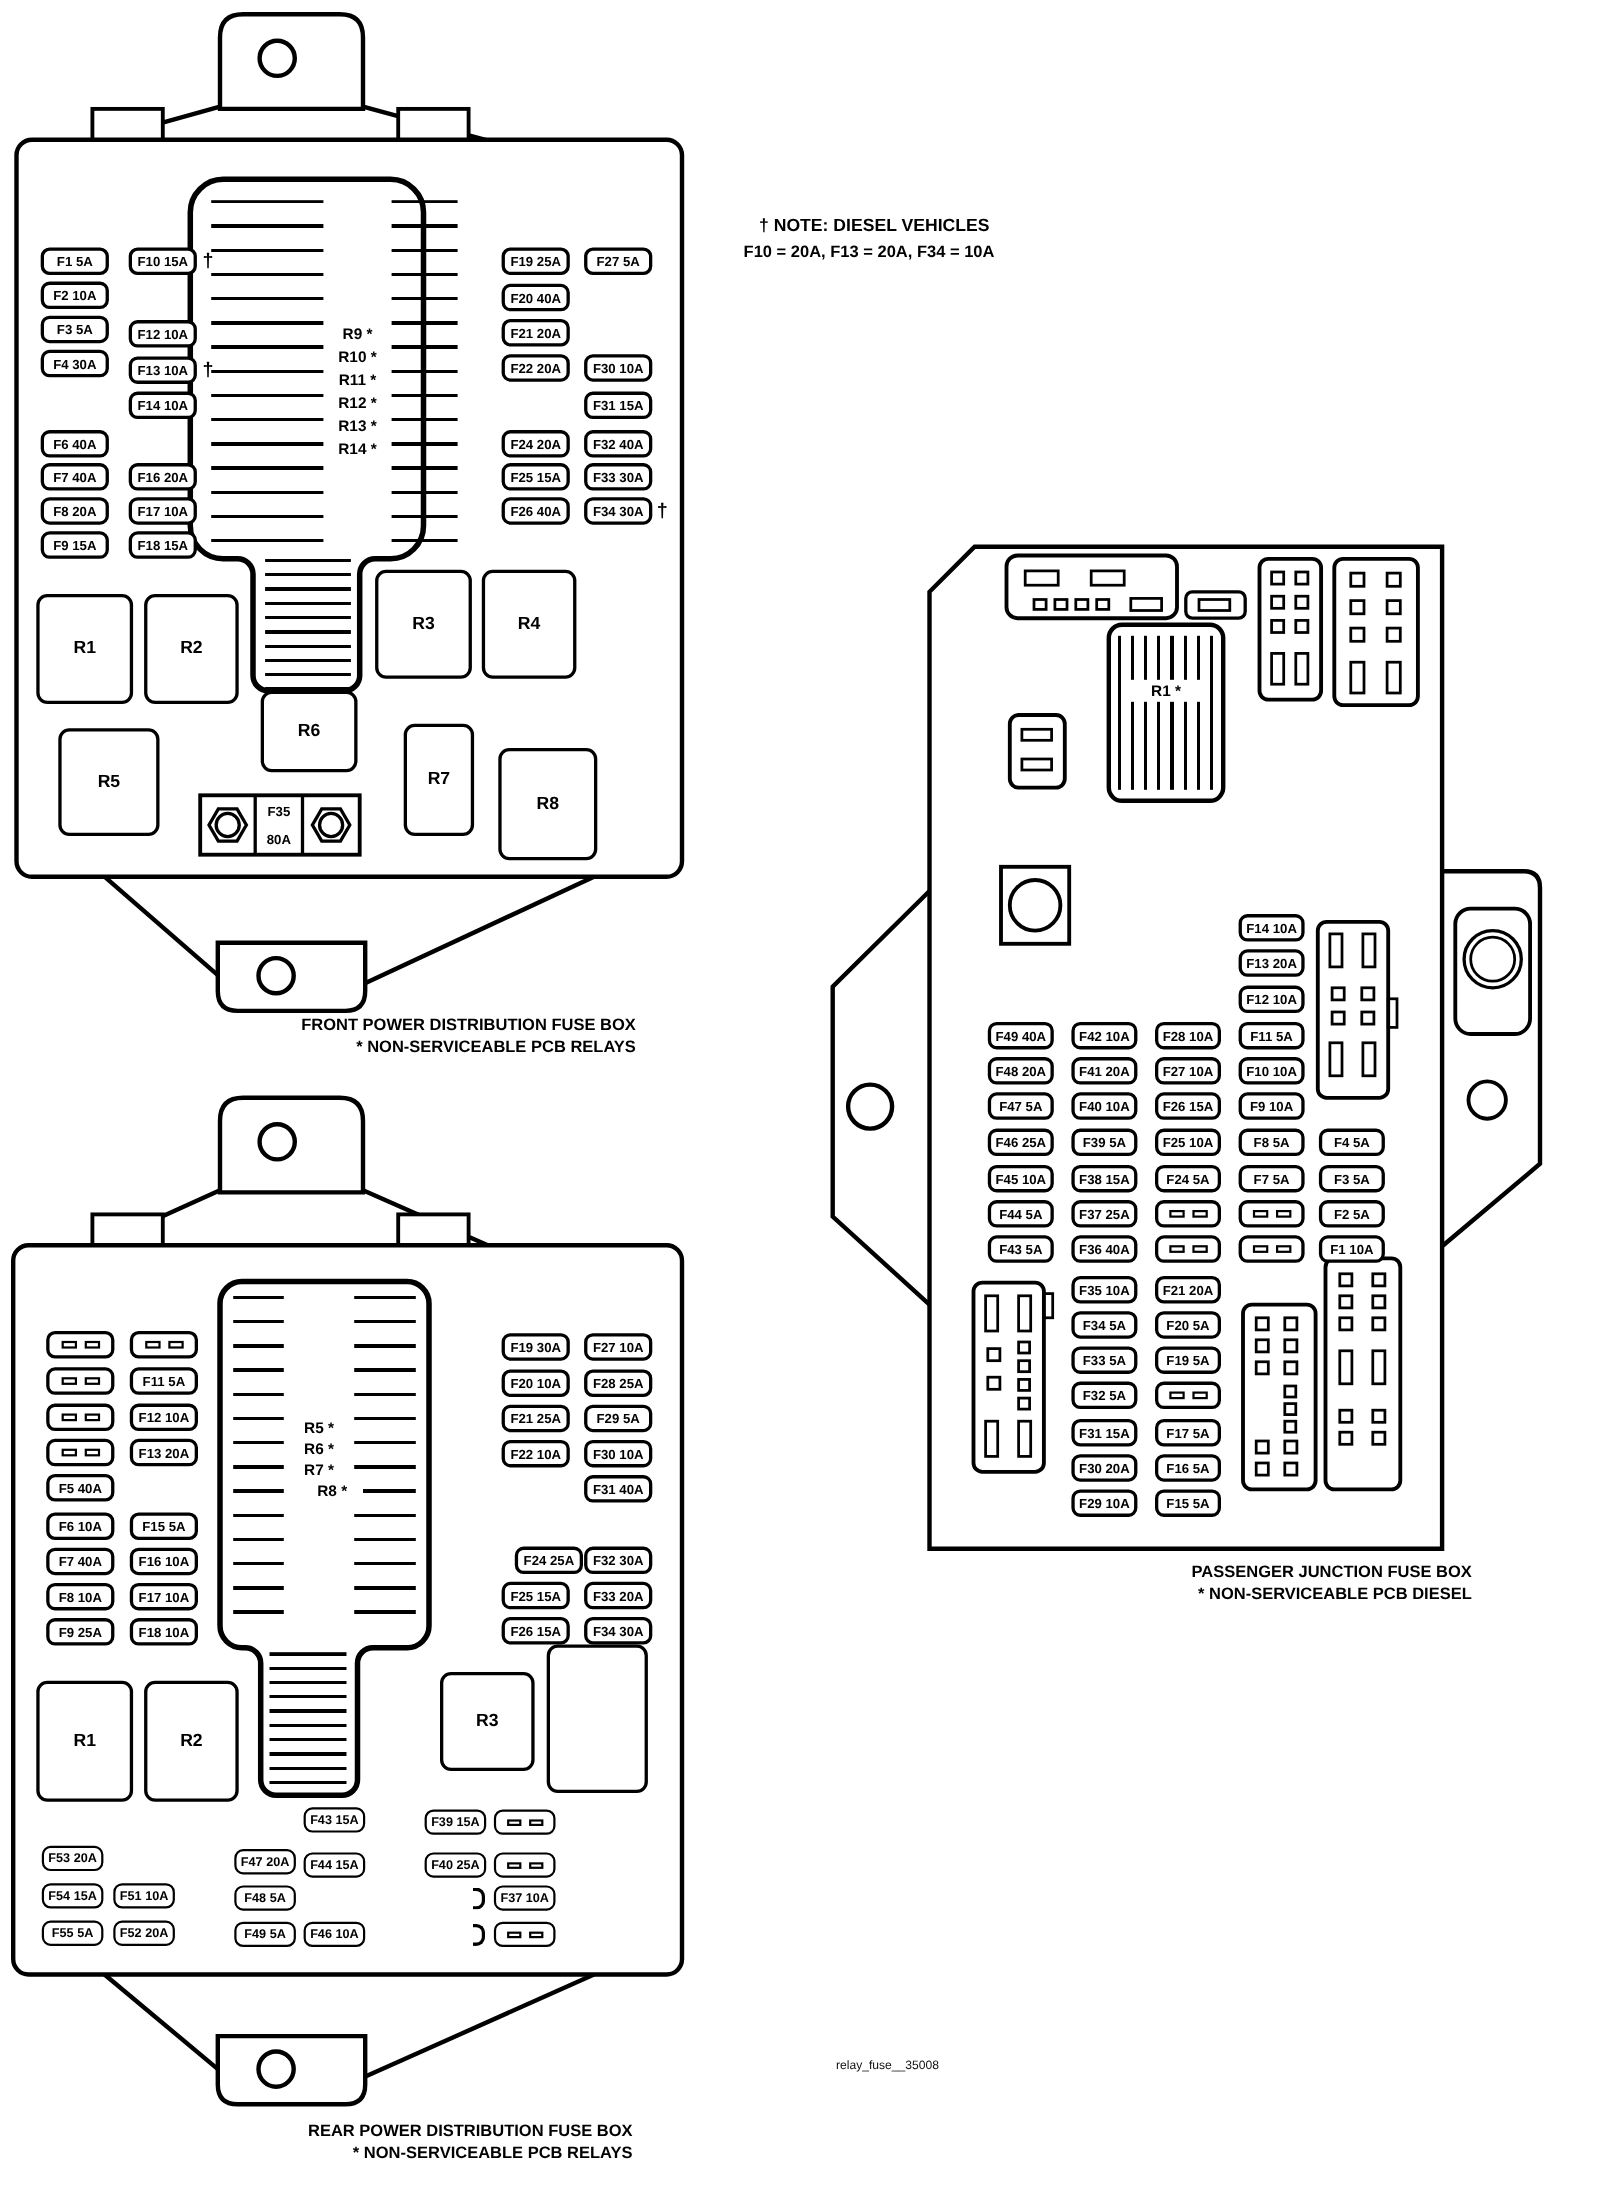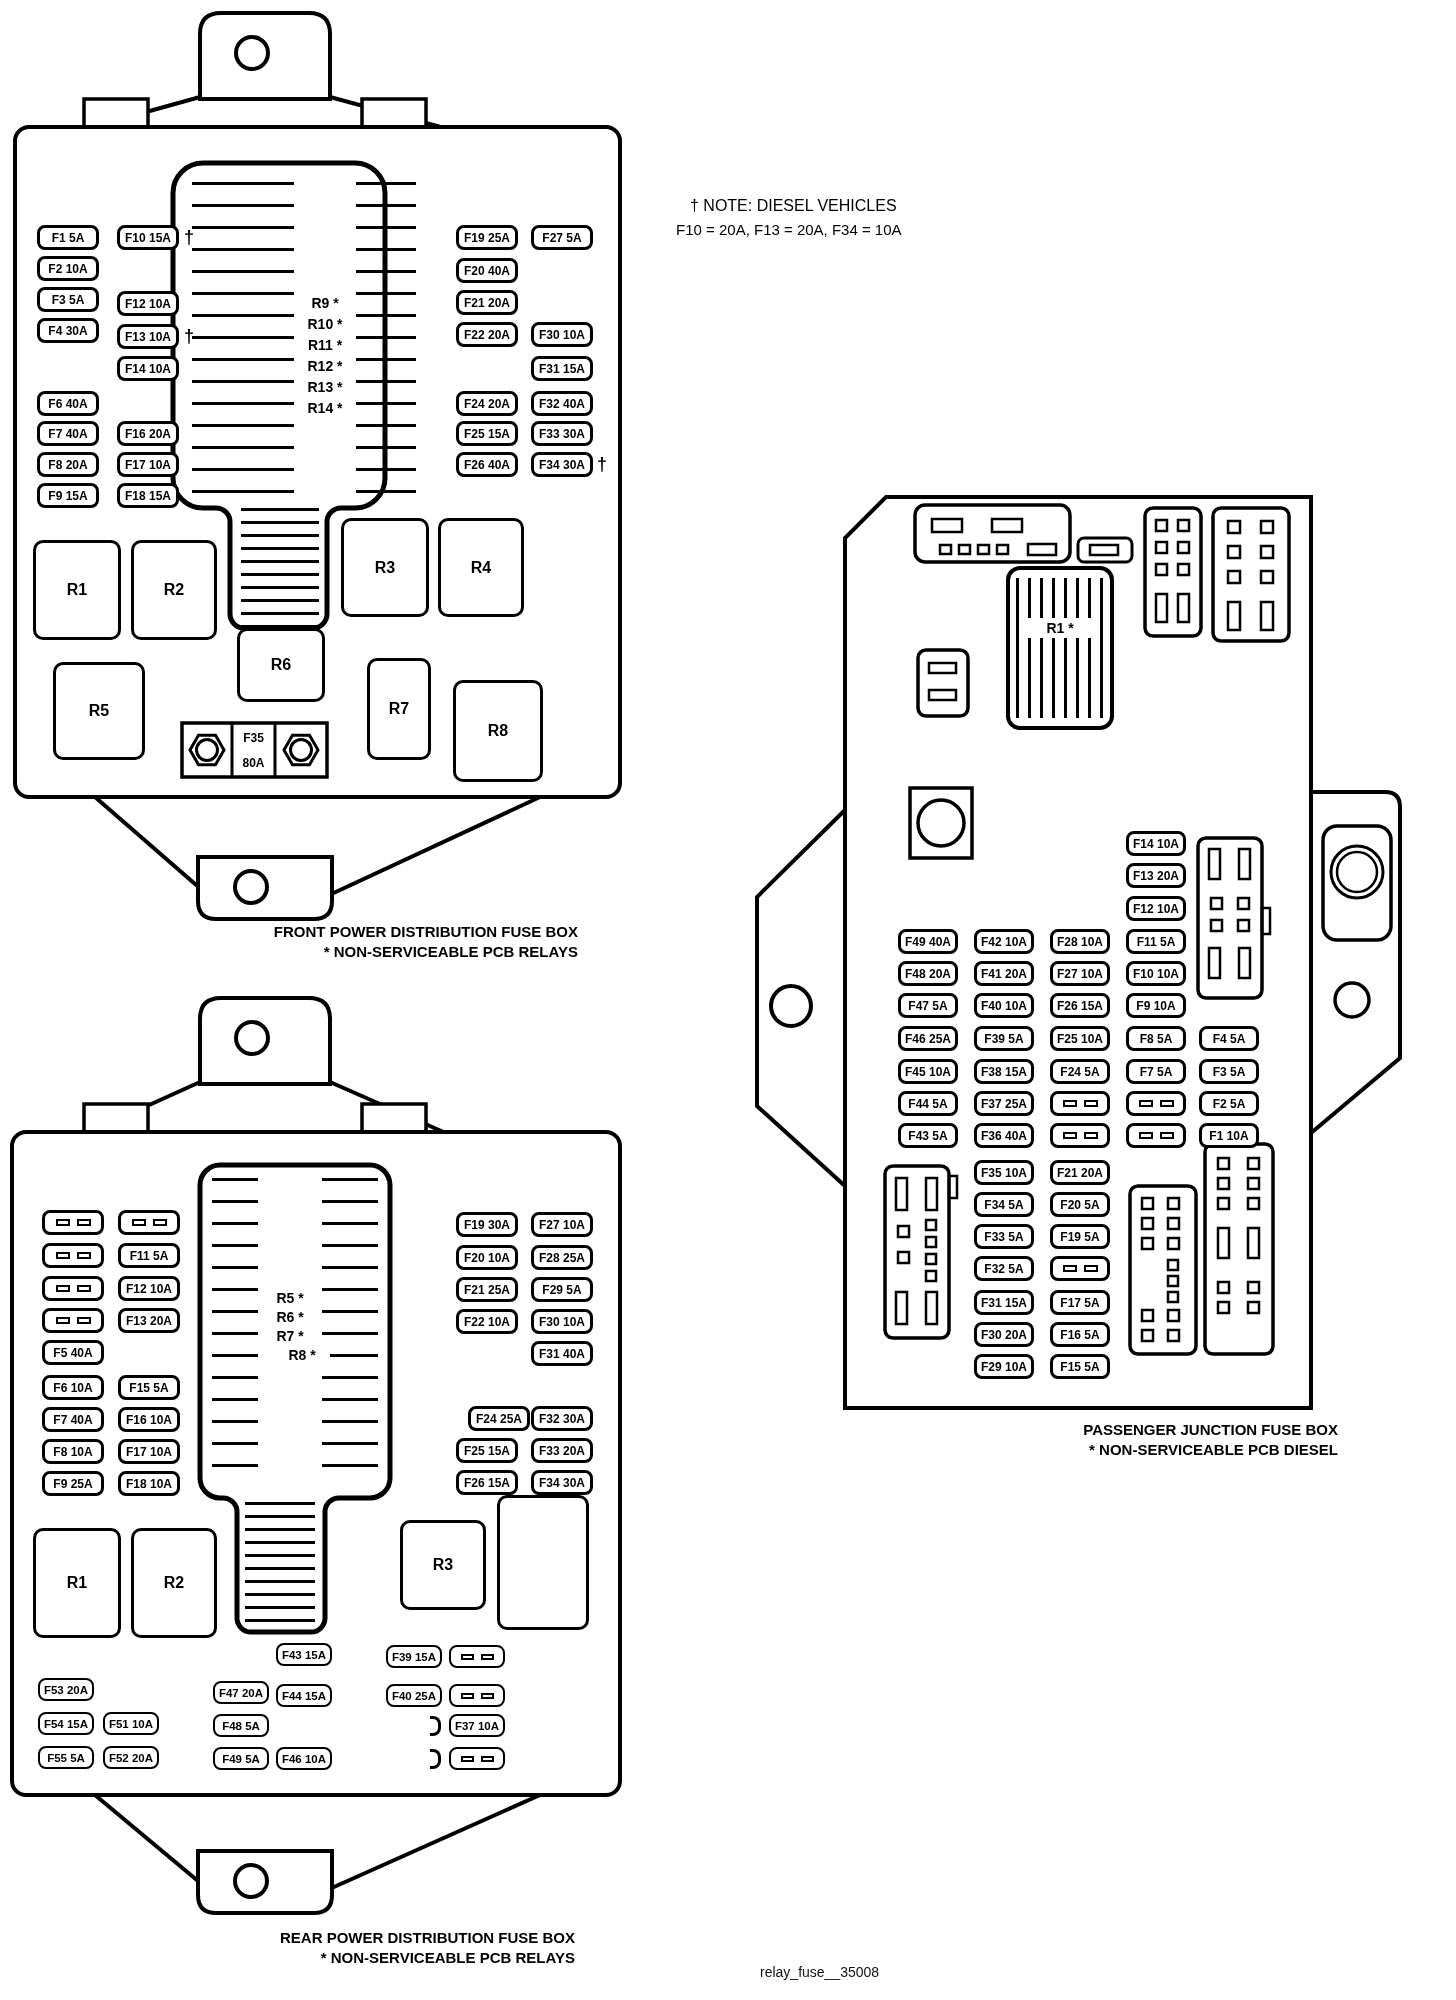--- a/index.html
+++ b/index.html
@@ -22,24 +22,24 @@
            border-radius:0 8px 8px 0;width:11px;height:20px;background:#fff;z-index:1}
   .relay{position:absolute;box-sizing:border-box;background:#fff;border:3.5px solid #000;border-radius:10px;
          display:flex;align-items:center;justify-content:center;font-weight:bold;font-size:16px;z-index:2}
   .plabel{position:absolute;width:58px;height:20px;background:#fff;text-align:center;font-weight:bold;
           font-size:14px;line-height:20px;white-space:nowrap;z-index:3}
   .hladder{position:absolute;background:repeating-linear-gradient(to bottom,#000 0 3px,transparent 3px 22px);z-index:2}
   .hladder.fine{background:repeating-linear-gradient(to bottom,#000 0 3px,transparent 3px 13px)}
   .vladder{position:absolute;background:repeating-linear-gradient(to right,#000 0 3px,transparent 3px 12px);z-index:2}
   .caption{position:absolute;width:520px;text-align:right;font-weight:bold;font-size:15px;line-height:20px;z-index:2}
   .dagger{position:absolute;font-weight:bold;font-size:18px;z-index:2}
-  .notetext{position:absolute;font-weight:normal;white-space:nowrap;z-index:2}
+  .notetext{position:absolute;font-weight:bold;white-space:nowrap;z-index:2}
   .f35txt{position:absolute;left:233px;top:726px;width:41px;height:50px;text-align:center;font-weight:bold;
           font-size:12px;line-height:25px;z-index:3}
-  .wm{position:absolute;left:760px;top:1964px;font-size:14px;color:#111;z-index:2}
+  .wm{position:absolute;left:760px;top:1872px;font-size:11px;color:#111;z-index:2}
 </style>
 </head>
 <body>
 
 <div id="canvas">
 
 <svg id="outlines" width="1456" height="2000" viewBox="0 0 1456 2000">
 
   <g fill="#fff" stroke="#000">
     <line x1="200" y1="97" x2="85" y2="129" stroke-width="4"></line>

